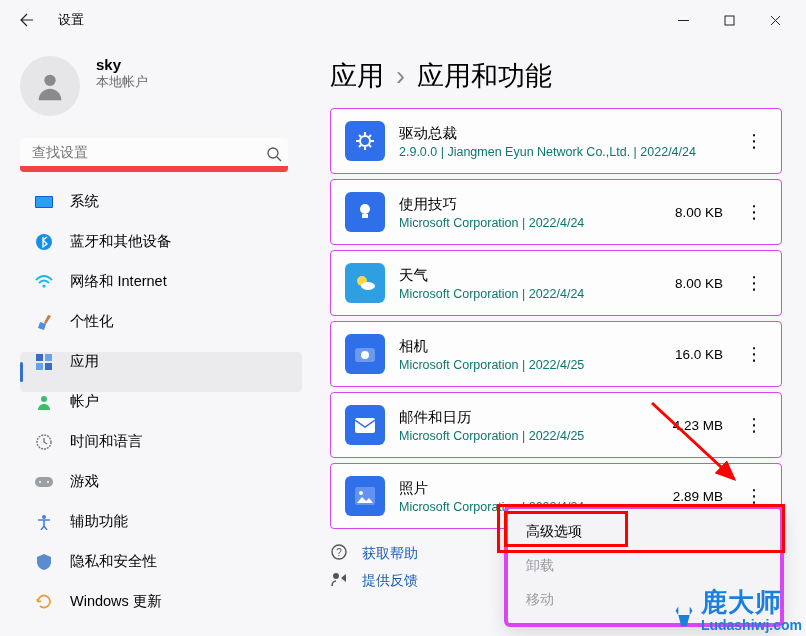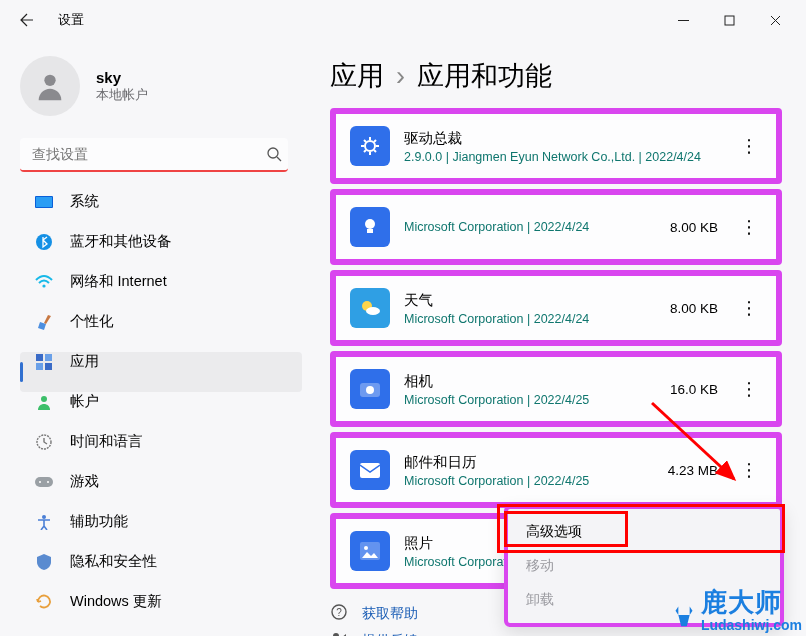--- a/index.html
+++ b/index.html
@@ -7,41 +7,41 @@
 
 .titlebar { height: 40px; display: flex; align-items: center; padding: 0 8px; }
 .back-btn { width: 36px; height: 36px; display: flex; align-items: center; justify-content: center; cursor: pointer; }
 .title-txt { margin-left: 14px; font-size: 13px; font-family: Liberation Serif, serif; }
 .win-ctrls { margin-left: auto; display: flex; }
 .win-btn { width: 46px; height: 32px; display: flex; align-items: center; justify-content: center; cursor: pointer; font-size: 11px; }
 
 .content { display: flex; padding: 0 0 0 20px; height: calc(100% - 40px); }
 
 .sidebar { width: 290px; padding-right: 8px; }
-.user-row { display: flex; align-items: center; margin-bottom: 22px; margin-top: 16px; }
+.user-row { display: flex; margin-bottom: 22px; margin-top: 16px; }
 .avatar { width: 60px; height: 60px; border-radius: 50%; background: #e6e6e8; display: flex; align-items: center; justify-content: center; margin-right: 16px; }
 .avatar svg { width: 34px; height: 34px; fill: #8a8a8e; }
 .uname { font-size: 15px; font-weight: 600; }
 .usub { font-size: 13px; color: #6b6b6f; }
 
 .search-box { position: relative; margin-bottom: 20px; }
-.search-box input { width: 268px; height: 34px; border: none; border-bottom: 2px solid #ef4444; background: #fcfcfd; border-radius: 4px; padding: 0 36px 0 12px; font-size: 14px; outline: none; }
+.search-box input { width: 268px; height: 34px; border: none; border-bottom: 6px solid #ef4444; background: #fcfcfd; border-radius: 4px; padding: 0 36px 0 12px; font-size: 14px; outline: none; }
 .search-box .sicon { position: absolute; right: 20px; top: 8px; }
 
 .nav { list-style: none; }
 .nav li { height: 40px; display: flex; align-items: flex-start; padding-left: 14px; border-radius: 4px; cursor: pointer; font-size: 14.5px; position: relative; }
 .nav li .nicon { width: 20px; height: 20px; margin-right: 16px; display: inline-flex; align-items: center; justify-content: center; }
 .nav li.sel { background: #ebebed; }
 .nav li.sel::before { content: ""; position: absolute; left: 0; top: 10px; bottom: 10px; width: 3px; background: #3170d0; border-radius: 2px; }
 
 .main { flex: 1; padding: 18px 24px 0 20px; overflow: hidden; }
 .crumbs { font-size: 27px; font-weight: 500; margin-bottom: 14px; display: flex; align-items: center; gap: 12px; }
 .crumbs .sep { color: #888; }
 
-.app-card { background: #fdfdfe; border: 6px solid #d946ef; border-radius: 4px; margin-bottom: 5px; display: flex; align-items: center; padding: 12px 14px; min-height: 66px; }
+.app-card { background: #fdfdfe; border: 1px solid #d946ef; border-radius: 4px; margin-bottom: 5px; display: flex; align-items: center; padding: 12px 14px; min-height: 66px; }
 .app-icon { width: 40px; height: 40px; border-radius: 6px; display: flex; align-items: center; justify-content: center; margin-right: 14px; flex-shrink: 0; }
 .app-info { flex: 1; }
 .app-name { font-size: 14.5px; margin-bottom: 2px; }
 .app-meta { font-size: 12.5px; color: #0f766e; }
 .app-size { font-size: 13.5px; margin-right: 18px; text-align: center; }
 .more-btn { font-size: 18px; cursor: pointer; padding: 4px; }
 
 .help-row { display: flex; align-items: center; gap: 14px; font-size: 14px; color: #1a5db5; margin-top: 14px; cursor: pointer; }
 .help-row .hicon { color: #555; }
 
@@ -242,20 +242,21 @@
     </div>
 
     <div class="app-card">
       <div class="app-icon" style="background:#2f6fea">
           <svg width="18" height="22">
             <circle cx="9" cy="8" r="5" fill="#fff"></circle>
             <rect x="6" y="13" width="6" height="4" fill="#fff"></rect>
           </svg>
         </div>
       <div class="app-info">
+        <div class="app-name">使用技巧</div>
         <div class="app-meta">Microsoft Corporation   |   2022/4/24</div>
       </div>
       <span class="app-size">8.00 KB</span>
       <span class="more-btn">⋮</span>
     </div>
 
     <div class="app-card">
       <div class="app-icon" style="background:#2f9fe4">
           <svg width="22" height="22">
             <circle cx="8" cy="9" r="5" fill="#ffd54a"></circle>
@@ -329,22 +330,22 @@
             <path d="M2 16c0-3 2-5 4-5" stroke="#555" stroke-width="1.6" fill="none"></path>
             <path d="M11 8l5-4v8z" fill="#555"></path>
           </svg></span>
       <span>提供反馈</span>
     </div>
   </div>
 </div>
 
 <div class="popup">
   <div class="pitem">高级选项</div>
+  <div class="pitem disabled">卸载</div>
   <div class="pitem disabled">移动</div>
-  <div class="pitem disabled">卸载</div>
 </div>
 
 <div class="anno redbox1"></div>
 <div class="anno redbox2"></div>
 <svg class="anno arrow" width="100" height="100">
   <defs>
       <marker id="ah" markerWidth="8" markerHeight="8" refX="6" refY="3" orient="auto">
         <path d="M0 0l7 3-7 3z" fill="#ff0000"></path>
       </marker>
     </defs>

